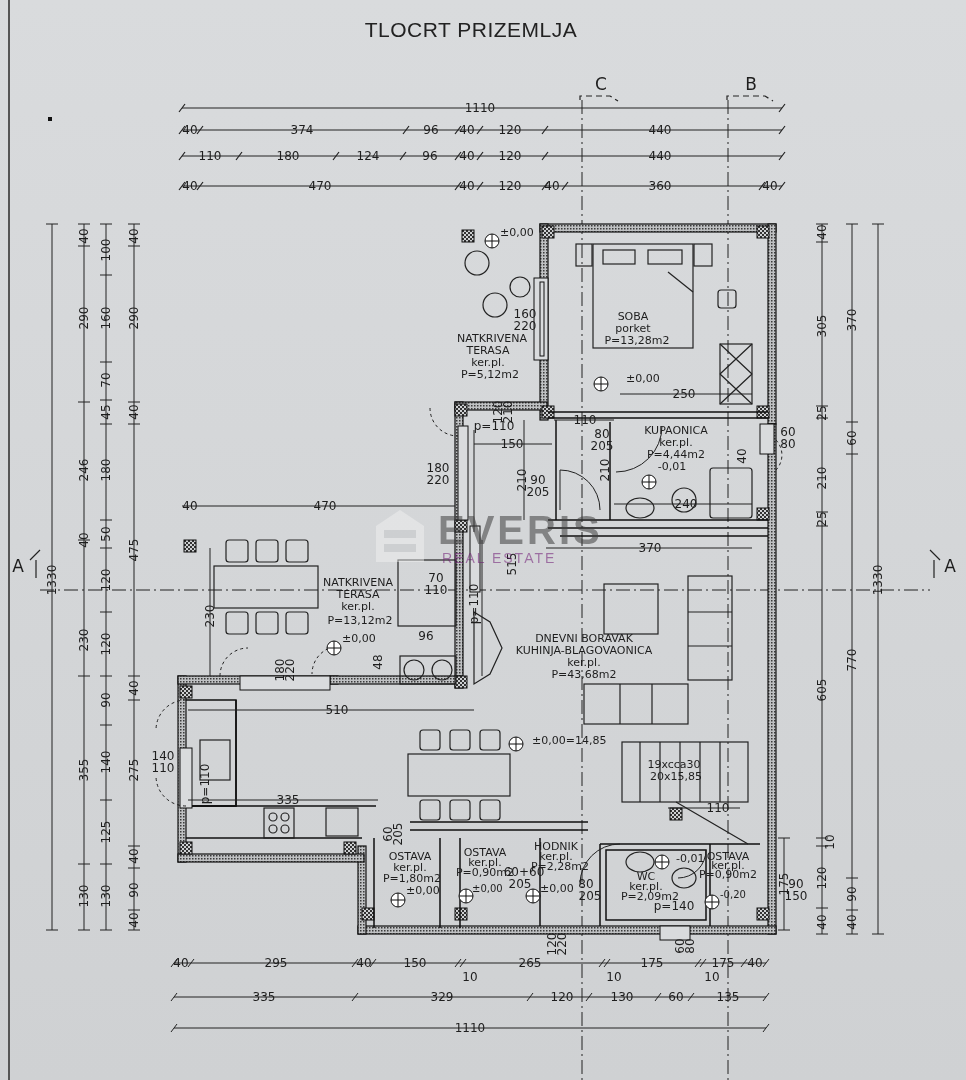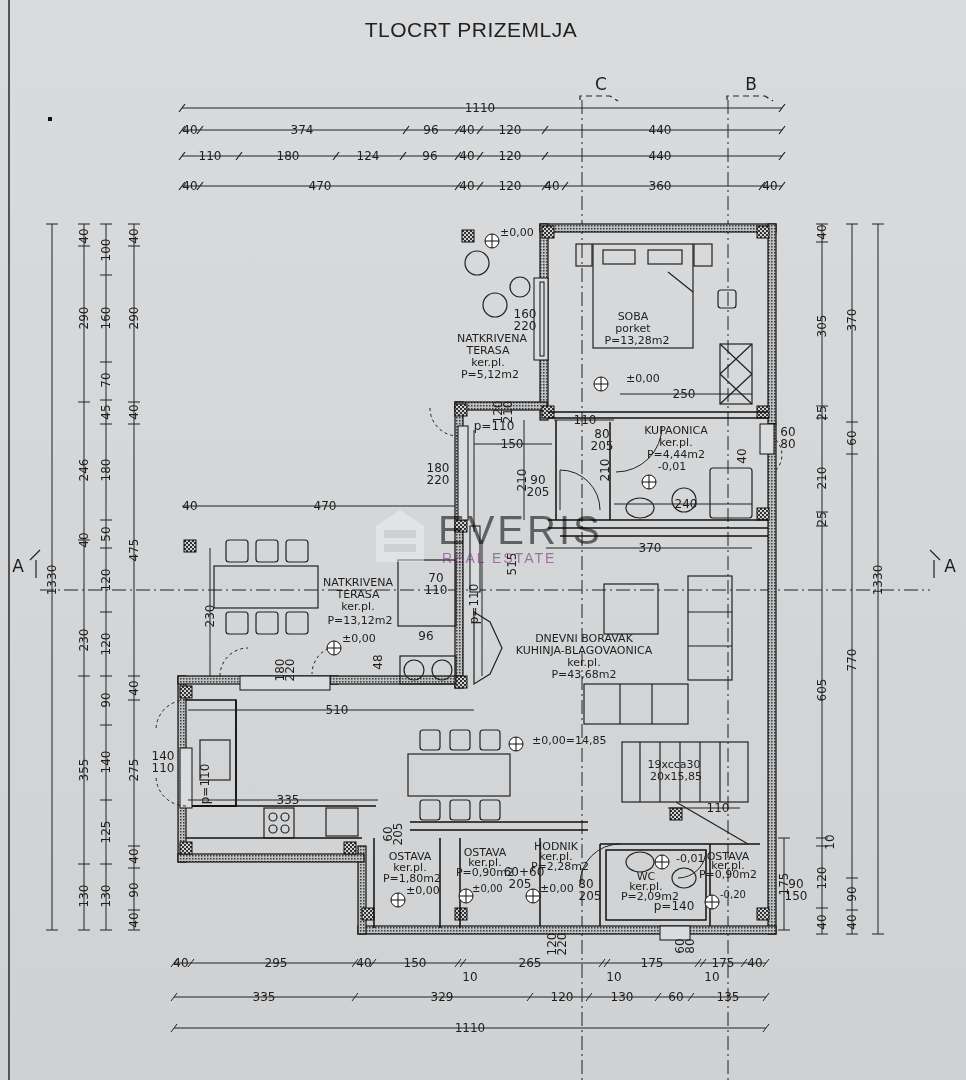--- a/index.html
+++ b/index.html
@@ -9,21 +9,21 @@
            background:linear-gradient(180deg,#d9dbdd 0%,#d3d5d7 60%,#cfd1d3 100%); }
   .edge { position:absolute; left:8px; top:0; width:2px; height:1080px; background:#555; }
   .title { position:absolute; left:0; width:942px; top:18px; text-align:center;
            font-family:"Liberation Sans", sans-serif; font-size:21px; letter-spacing:0.5px; color:#222; }
   svg { position:absolute; left:0; top:0; }
   svg text { font-family:"DejaVu Sans", sans-serif; fill:#1e1e1e; }
   .dim text { font-size:12px; }
   .room text { font-size:11px; }
   .wm { position:absolute; left:372px; top:506px; width:230px; height:64px; opacity:0.55; }
   .wm-text { position:absolute; left:66px; top:2px; font-family:"Liberation Sans", sans-serif; font-size:40px;
-             color:#000000; letter-spacing:3px; }
+             color:#404040; letter-spacing:3px;font-weight:bold; }
   .wm-sub { position:absolute; left:70px; top:44px; font-family:"Liberation Sans", sans-serif; font-size:14px;
             color:#701a75; letter-spacing:2px; }
   .wm-logo { position:absolute; left:0; top:0; width:56px; height:58px; }
 </style>
 </head>
 <body>
 
 <div class="sheet"></div>
 <div class="edge"></div>
 <div class="title">TLOCRT PRIZEMLJA</div>

